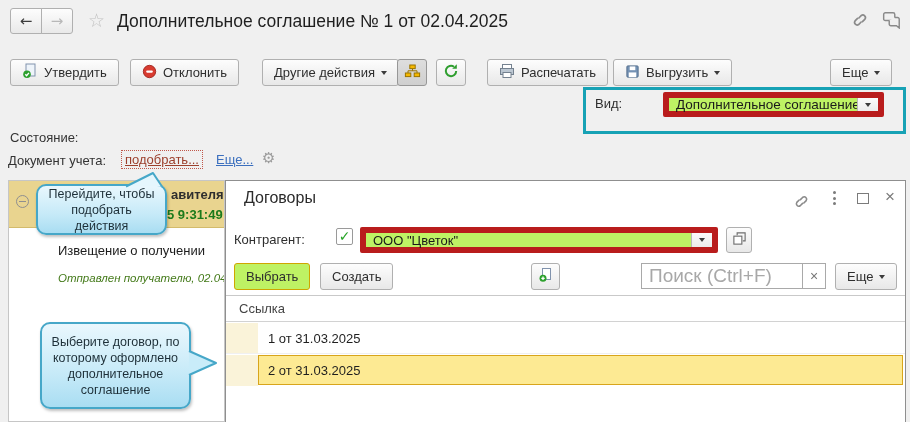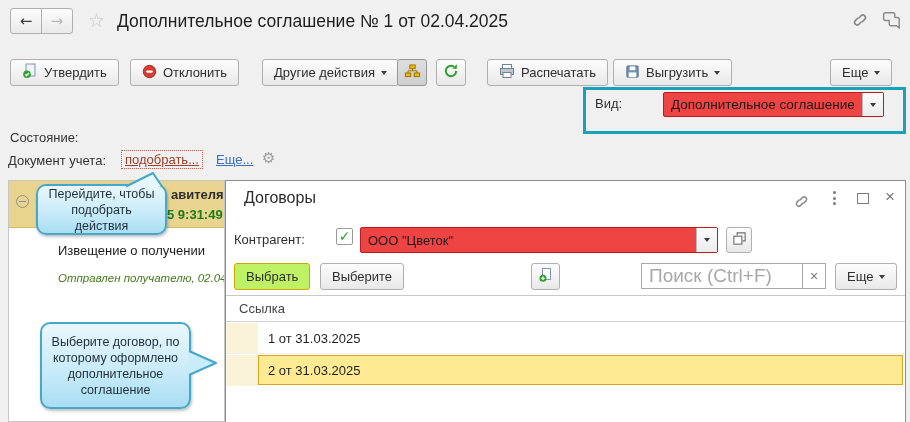--- a/index.html
+++ b/index.html
@@ -20,21 +20,21 @@
     white-space:nowrap; cursor:default;
   }
   .btn.icon-only { padding:0; width:30px; justify-content:center; }
   .btn.pressed { background:linear-gradient(180deg,#dedede,#cfcfcf); border-color:#979797; }
   .btn.yellow { background:#bef264; border-color:#cfa600; }
   .caret { width:0; height:0; border-left:3.5px solid transparent; border-right:3.5px solid transparent; border-top:4px solid #3c3c3c; }
 
   
   .navbtn { position:absolute; top:8px; width:32px; height:26px; background:linear-gradient(180deg,#fdfdfd,#e9e9e9);
     border:1px solid #b0b0b0; display:flex; align-items:center; justify-content:center; font-size:15px; }
-  .combo { position:absolute; background:#ef4444; border:1px solid #b91c1c; border-radius:2px; }
+  .combo { position:absolute; background:#bef264; border:6px solid #b91c1c; border-radius:2px; }
   .combo .val { position:absolute; left:7px; top:0; bottom:0; display:flex; align-items:center; white-space:nowrap; color:#1a1a1a; }
   .combo .dd { position:absolute; right:0; top:0; bottom:0; width:21px; border-left:1px solid #b9b9b9;
     display:flex; align-items:center; justify-content:center; background:linear-gradient(180deg,#fbfbfb,#ececec); }
 
   
   .bubble {
     position:absolute; z-index:40; border:2px solid #46a7c8; border-radius:10px;
     background:linear-gradient(180deg,#e9f7fd 0%,#c6eaf8 60%,#a9ddf2 100%);
     box-shadow:1px 2px 3px rgba(0,0,0,.25);
     display:flex; align-items:center; justify-content:center; text-align:center;
@@ -250,21 +250,21 @@
           <path d="M5.5 4.5V2h8.5v8.5H11.5"></path>
           <rect x="2" y="5.5" width="8.5" height="8.5" fill="#fff"></rect>
         </svg>
       </span>
     </div>
 
     <div class="btn yellow" style="left:8px; top:82px;">
       <span>Выбрать</span>
     </div>
     <div class="btn" style="left:94px; top:82px;">
-      <span>Выберите</span>
+      <span>Создать</span>
     </div>
     <div class="btn icon-only" style="left:305px; top:82px; width:29px;">
       <span>
         <svg width="16" height="16" viewBox="0 0 16 16">
           <rect x="4.5" y="1.5" width="8" height="11" fill="#fff" stroke="#8193ad"></rect>
           <circle cx="5" cy="11.3" r="3.5" fill="#2da12d"></circle>
           <path d="M5 9.6v3.4M3.3 11.3h3.4" stroke="#fff" stroke-width="1.3"></path>
         </svg>
       </span>
     </div>

